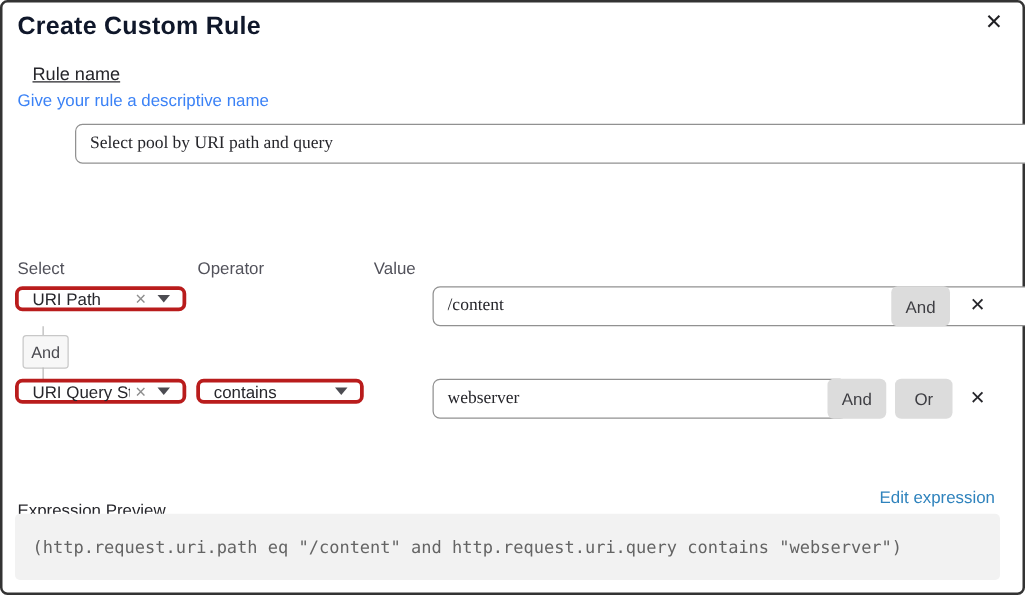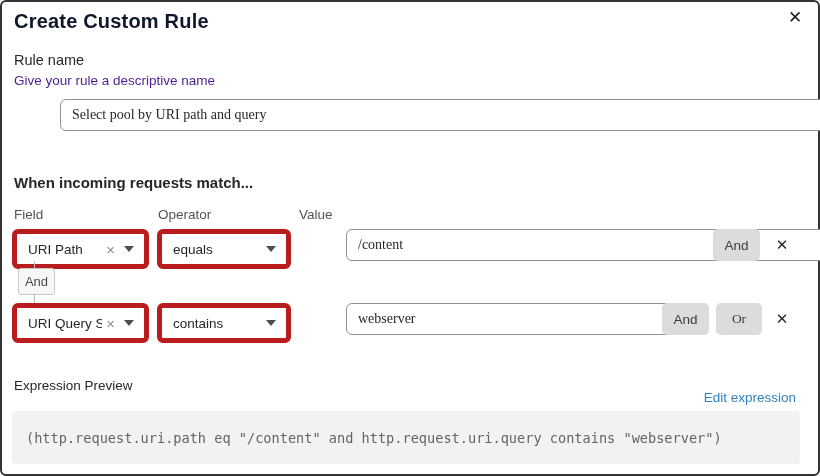--- a/index.html
+++ b/index.html
@@ -11,41 +11,41 @@
     width: 820px; height: 476px;
     background: #fff;
     border: 2px solid #333333;
     border-radius: 6px;
   }
   .abs { position: absolute; }
 
   .title { left: 12px; top: 8px; font-size: 20px; font-weight: 700; color: #0f172a; letter-spacing: .2px; }
   .close-btn { left: 786px; top: 6px; font-size: 17px; font-weight: 700; color: #1f1f23; cursor: pointer; line-height: 20px; }
 
-  .rn-label  { left: 12px; top: 50px; font-size: 14.5px; color: #26262b; }
-  .rn-helper { left: 12px; top: 71px; font-size: 13.5px; color: #4c1d95; }
+  .rn-label  { left: 24px; top: 50px; font-size: 14.5px; color: #26262b; text-decoration: underline; }
+  .rn-helper { left: 12px; top: 71px; font-size: 13.5px; color: #3b82f6; }
 
   .text-input {
     height: 32px; background: #fff;
     border: 1px solid #919191; border-radius: 6px;
     font-family: Liberation Serif, serif;
     font-size: 14px; color: #26262b; padding: 0 11px; outline: none; margin-left: 48px;
   }
   .rn-input { left: 10px; top: 97px; width: 788px; }
 
   .heading { left: 12px; top: 172px; font-size: 15px; font-weight: 700; color: #26262b; }
 
   .col-label { top: 205px; font-size: 13.5px; color: #52525b; }
   .col-field    { left: 12px; }
   .col-operator { left: 156px; }
   .col-value    { left: 297px; }
 
   .select {
-    height: 40px; background: #fff;
-    border: 5px solid #b91c1c; border-radius: 6px;
+    height: 20px; background: #fff;
+    border: 3px solid #b91c1c; border-radius: 6px;
     display: flex; align-items: center;
     padding: 0 10px 0 11px; cursor: pointer;
     font-size: 13.5px; color: #26262b;
   }
   .select .sel-text { flex: 1 1 auto; white-space: nowrap; overflow: hidden; }
   .clear-x { color: #8e8e8e; font-size: 15px; line-height: 1; margin: 0 9px 0 4px; cursor: pointer; }
   .caret {
     width: 0; height: 0; flex: 0 0 auto;
     border-left: 5px solid transparent; border-right: 5px solid transparent;
     border-top: 6px solid #4c4c52;
@@ -58,37 +58,37 @@
   .value2 { left: 296px; width: 332px; }
 
   .logic-btn {
     height: 32px; border: none; border-radius: 5px;
     background: #dcdcdc; color: #3d3d42;
     font-family: "Liberation Sans", sans-serif;
     font-size: 13.5px; cursor: pointer;
   }
   .and1 { left: 711px; top: 227px; width: 47px; }
   .and2 { left: 660px; top: 301px; width: 47px; }
-  .or2  { left: 714px; top: 301px; width: 46px; font-family: Liberation Serif, serif; }
+  .or2  { left: 714px; top: 301px; width: 46px; }
 
   .row-x { width: 20px; text-align: center; font-size: 15px; font-weight: 700; color: #26262b; cursor: pointer; line-height: 32px; }
   .x1 { left: 770px; top: 227px; }
   .x2 { left: 770px; top: 301px; }
 
   .conn-line { left: 32px; width: 1px; background: #b9b9b9; }
   .line-a { top: 259px; height: 8px; }
   .line-b { top: 292px; height: 10px; }
   .conn-badge {
     left: 16px; top: 266px; width: 37px; height: 27px;
     background: #f7f7f7; border: 1px solid #c8c8c8; border-radius: 3px;
     font-size: 13px; color: #4a4a50;
     display: flex; align-items: center; justify-content: center;
   }
 
-  .expr-label { left: 12px; top: 376px; font-size: 13.5px; color: #26262b; }
+  .expr-label { left: 12px; top: 399px; font-size: 13.5px; color: #26262b; }
   .edit-link  { right: 22px; top: 388px; font-size: 13.5px; color: #2f83bd; cursor: pointer; text-decoration: none; }
 
   .code-block {
     left: 10px; top: 409px; width: 788px; height: 53px;
     background: #f2f2f2; border-radius: 4px;
     display: flex; align-items: center; padding: 0 14px;
   }
   .code-text {
     font-family: "DejaVu Sans Mono", "Liberation Mono", monospace;
     font-size: 13.6px; color: #646464; white-space: nowrap;
@@ -99,33 +99,28 @@
 
 <div class="dialog">
 
   <div class="abs title">Create Custom Rule</div>
   <div class="abs close-btn">✕</div>
 
   <div class="abs rn-label">Rule name</div>
   <div class="abs rn-helper">Give your rule a descriptive name</div>
   <input class="abs text-input rn-input" value="Select pool by URI path and query" style="">
 
-  <div class="abs heading">When incoming requests match...</div>
 
-  <div class="abs col-label col-field">Field</div>
+  <div class="abs col-label col-field">Select</div>
   <div class="abs col-label col-operator">Operator</div>
   <div class="abs col-label col-value">Value</div>
 
   <div class="abs select row1 field-sel">
     <span class="sel-text">URI Path</span>
     <span class="clear-x">×</span>
-    <span class="caret"></span>
-  </div>
-  <div class="abs select row1 operator-sel">
-    <span class="sel-text">equals</span>
     <span class="caret"></span>
   </div>
   <input class="abs text-input row1 value1" value="/content" style="">
   <button class="abs logic-btn and1">And</button>
   <div class="abs row-x x1">✕</div>
 
   <div class="abs conn-line line-a"></div>
   <div class="abs conn-badge">And</div>
   <div class="abs conn-line line-b"></div>
 

